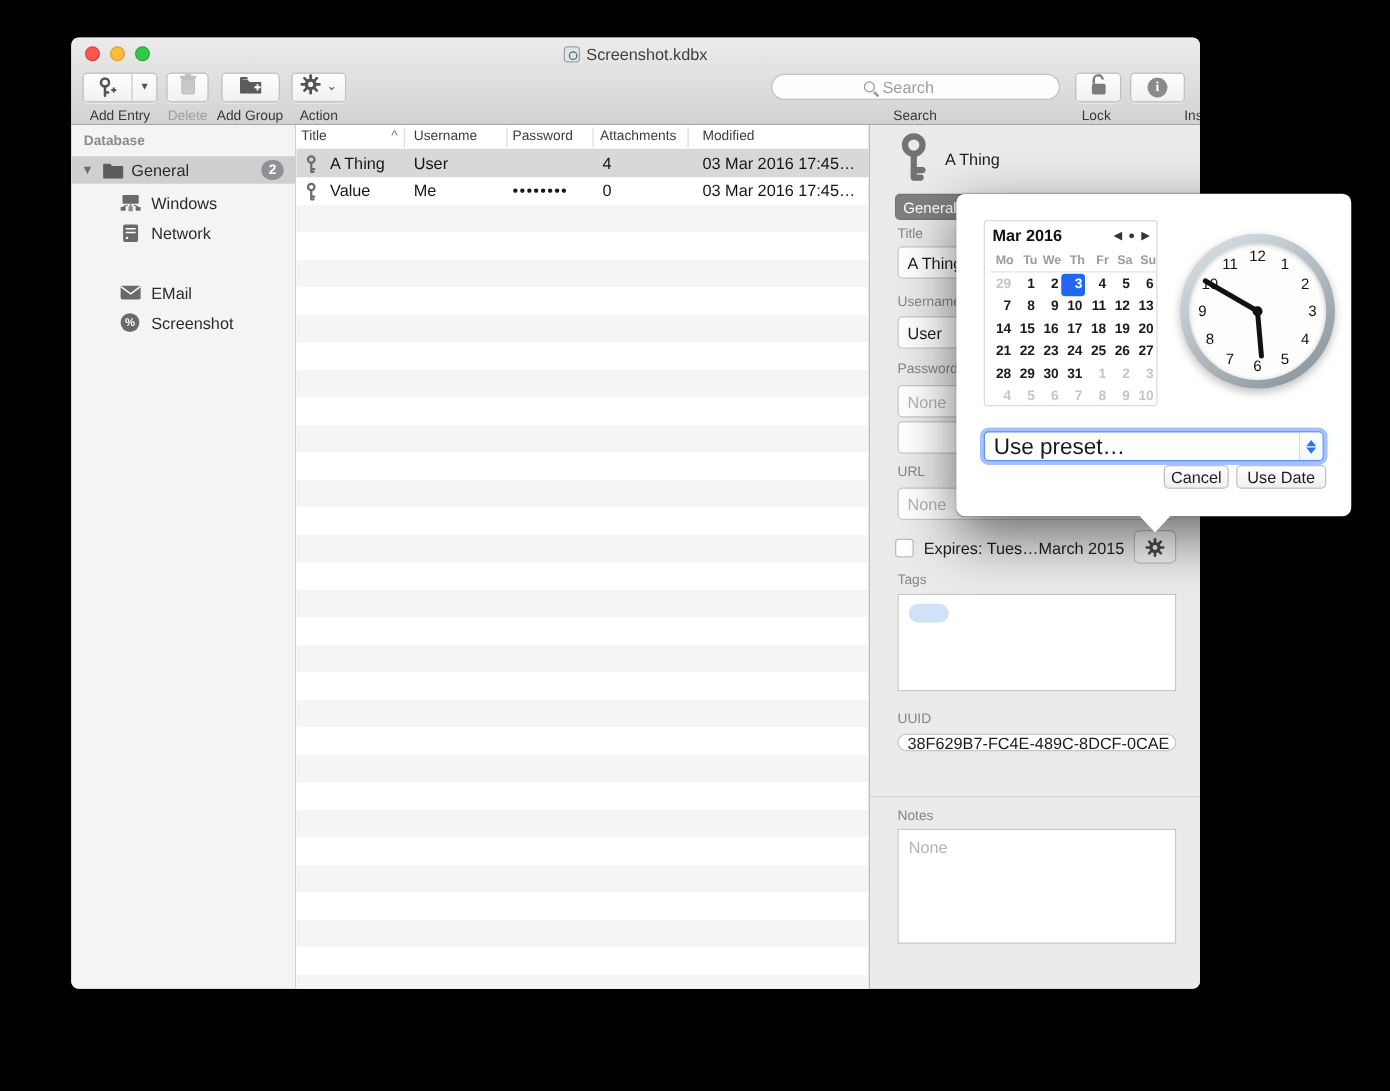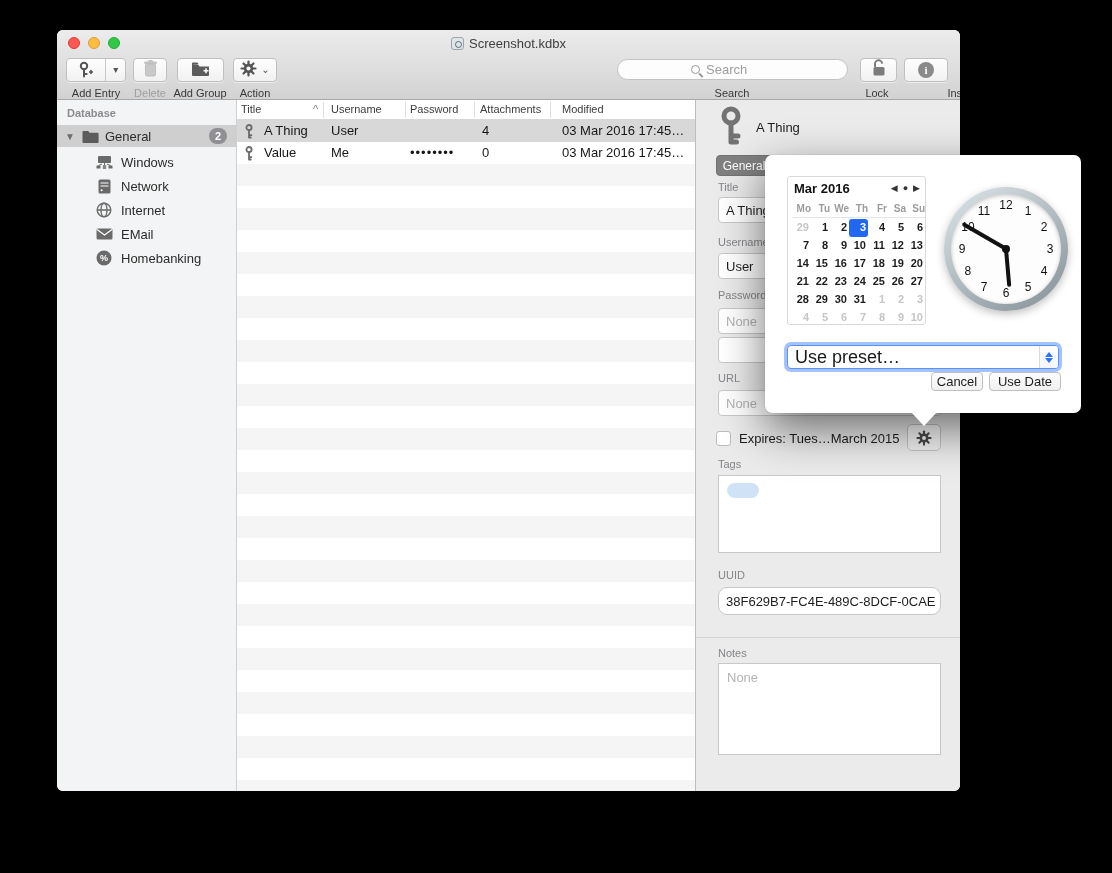--- a/index.html
+++ b/index.html
@@ -228,49 +228,37 @@
     <div class="sb-row" style="top:75px;">
       <span class="sb-ico" style="left:38px;">
         <svg width="13" height="15" viewBox="0 0 13 15">
             <rect x="0.5" y="0.5" width="12" height="14" rx="1.5" fill="#6a6a6a"></rect>
             <path d="M2.5 4 h8 M2.5 7 h8" stroke="#fff" stroke-width="1.2"></path>
             <circle cx="3.6" cy="11.3" r="1" fill="#fff"></circle>
           </svg>
       </span>
       <span style="position:absolute;left:64px;">Network</span>
     </div>
-    <div class="sb-row" style="top:99px;">
-      <span class="sb-ico" style="left:38px;">
-        <svg width="16" height="16" viewBox="0 0 16 16">
-            <g fill="none" stroke="#6a6a6a" stroke-width="1.4">
-              <circle cx="8" cy="8" r="6.8"></circle>
-              <ellipse cx="8" cy="8" rx="3" ry="6.8"></ellipse>
-              <path d="M1.2 8 h13.6"></path>
-            </g>
-          </svg>
-      </span>
-      <span style="position:absolute;left:64px;">Internet</span>
-    </div>
     <div class="sb-row" style="top:123px;">
       <span class="sb-ico" style="left:38px;">
         <svg width="17" height="12" viewBox="0 0 17 12">
             <rect x="0.5" y="0.5" width="16" height="11" rx="1.5" fill="#6a6a6a"></rect>
             <path d="M1 1.5 L8.5 7 L16 1.5" stroke="#fff" fill="none" stroke-width="1.2"></path>
           </svg>
       </span>
       <span style="position:absolute;left:64px;">EMail</span>
     </div>
     <div class="sb-row" style="top:147px;">
       <span class="sb-ico" style="left:38px;">
         <svg width="16" height="16" viewBox="0 0 16 16">
             <circle cx="8" cy="8" r="7.5" fill="#6a6a6a"></circle>
             <text x="8" y="11.2" text-anchor="middle" font-size="9" font-weight="bold" fill="#fff">%</text>
           </svg>
       </span>
-      <span style="position:absolute;left:64px;">Homebanking</span>
+      <span style="position:absolute;left:64px;">Screenshot</span>
     </div>
   </div>
 
   <div class="table">
     <div class="t-header">
       <span class="t-h" style="left:4px;">Title</span>
       <span class="t-h" style="left:76px;color:#7a7a7a;">^</span>
       <span class="t-vline" style="left:86px;"></span>
       <span class="t-h" style="left:94px;">Username</span>
       <span class="t-vline" style="left:168px;"></span>
@@ -382,21 +370,21 @@
           <circle cx="10" cy="10" r="2.4" fill="#f8f8f8"></circle>
         </svg>
     </div>
 
     <div class="insp-label" style="left:22px;top:358px;">Tags</div>
     <div class="bigbox" style="left:22px;top:375px;height:78px;">
       <span class="tagpill"></span>
     </div>
 
     <div class="insp-label" style="left:22px;top:469px;">UUID</div>
-    <div class="field round" style="left:22px;top:487px;height:28px;overflow:hidden;white-space:nowrap;">38F629B7-FC4E-489C-8DCF-0CAE</div>
+    <div class="field round" style="left:22px;top:487px;height:14px;overflow:hidden;white-space:nowrap;">38F629B7-FC4E-489C-8DCF-0CAE</div>
 
     <div class="sep" style="top:537px;"></div>
 
     <div class="insp-label" style="left:22px;top:547px;">Notes</div>
     <div class="bigbox" style="left:22px;top:563px;height:92px;padding:6px 8px;font-size:13px;color:#b3b3b3;">None</div>
   </div>
 </div>
 
 <div class="popover">
   <div class="pop-arrow"></div>

